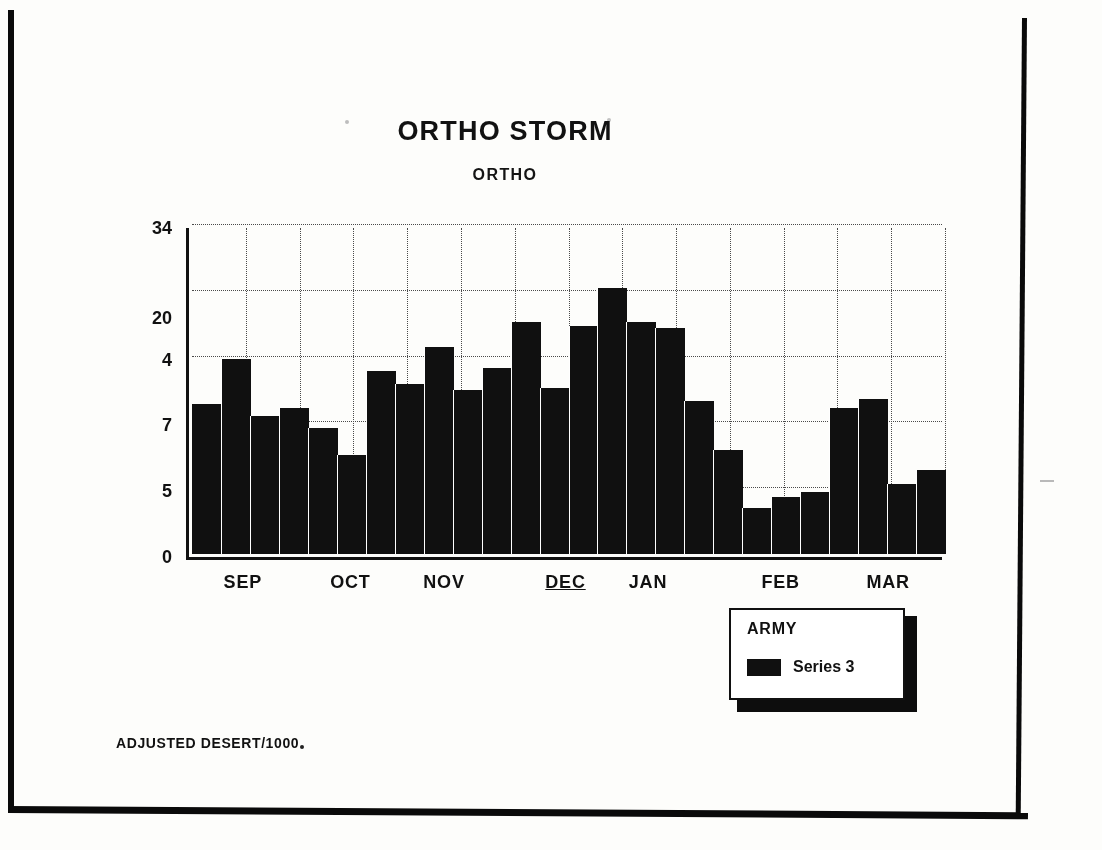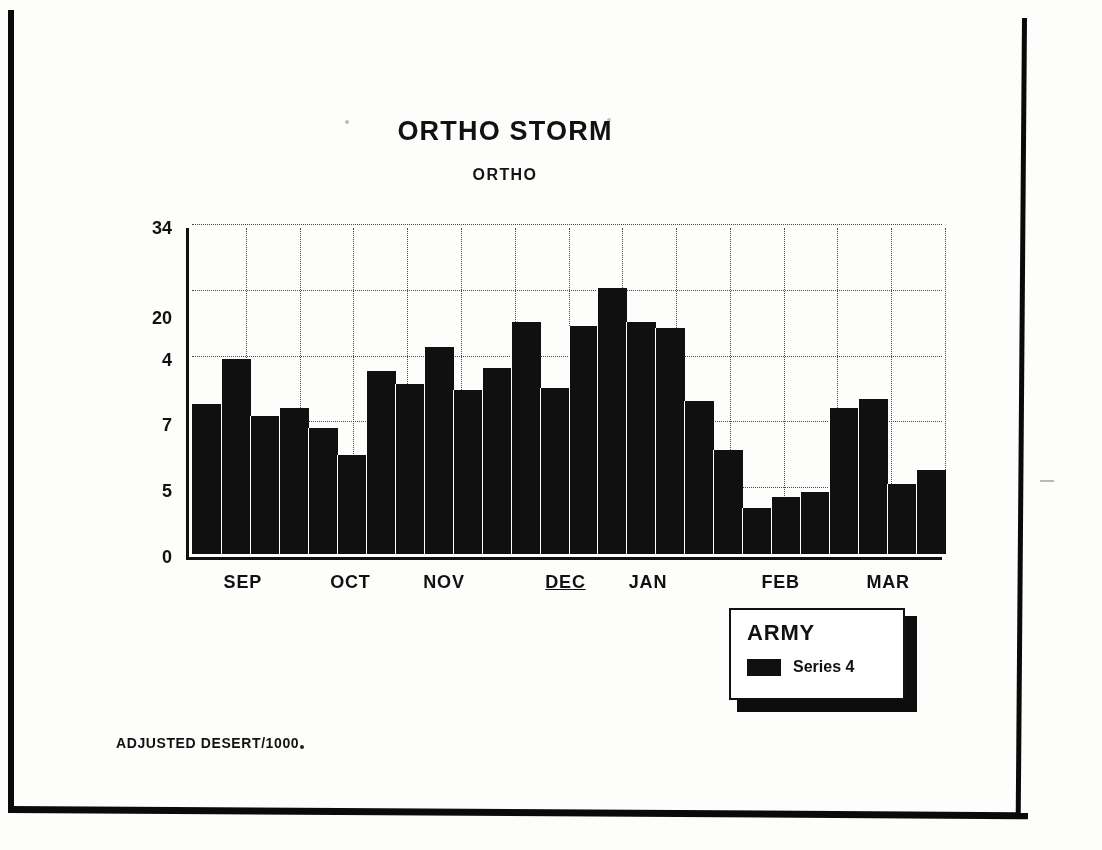--- a/index.html
+++ b/index.html
@@ -168,21 +168,21 @@
     position: absolute;
     left: 729px; top: 608px;
     width: 176px; height: 92px;
     background: #ffffff;
     border: 2px solid #111;
     box-sizing: border-box;
   }
   #legend-title {
     position: absolute;
     left: 16px; top: 10px;
-    font-size: 22px;
+    font-size: 16px;
     font-weight: bold;
     letter-spacing: 0.8px;
     color: #111;
   }
   #legend-row {
     position: absolute;
     left: 16px; top: 48px;
     display: flex;
     align-items: center;
     gap: 12px;
@@ -298,20 +298,20 @@
         <div class="xtick" style="left: 594.643px;">FEB</div>
         <div class="xtick" style="left: 702.214px;">MAR</div>
       </div>
   </div>
 
   <div id="legend-shadow"></div>
   <div id="legend">
     <div id="legend-title">ARMY</div>
     <div id="legend-row">
       <div id="legend-swatch"></div>
-      <div id="legend-label">Series 4</div>
+      <div id="legend-label">Series 3</div>
     </div>
   </div>
 
   <div id="footnote">ADJUSTED DESERT/1000</div>
   <div id="footnote-dot"></div>
 
 </div>
 
 </body></html>

